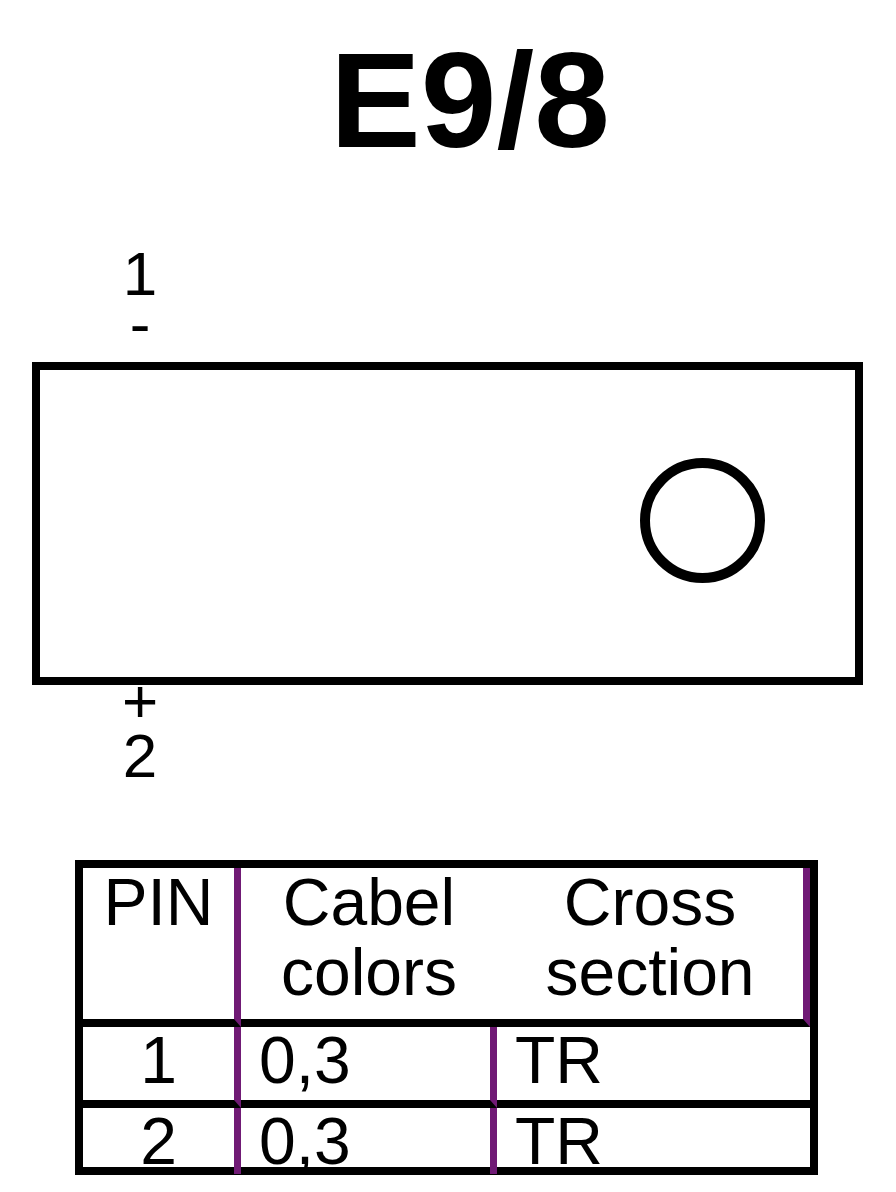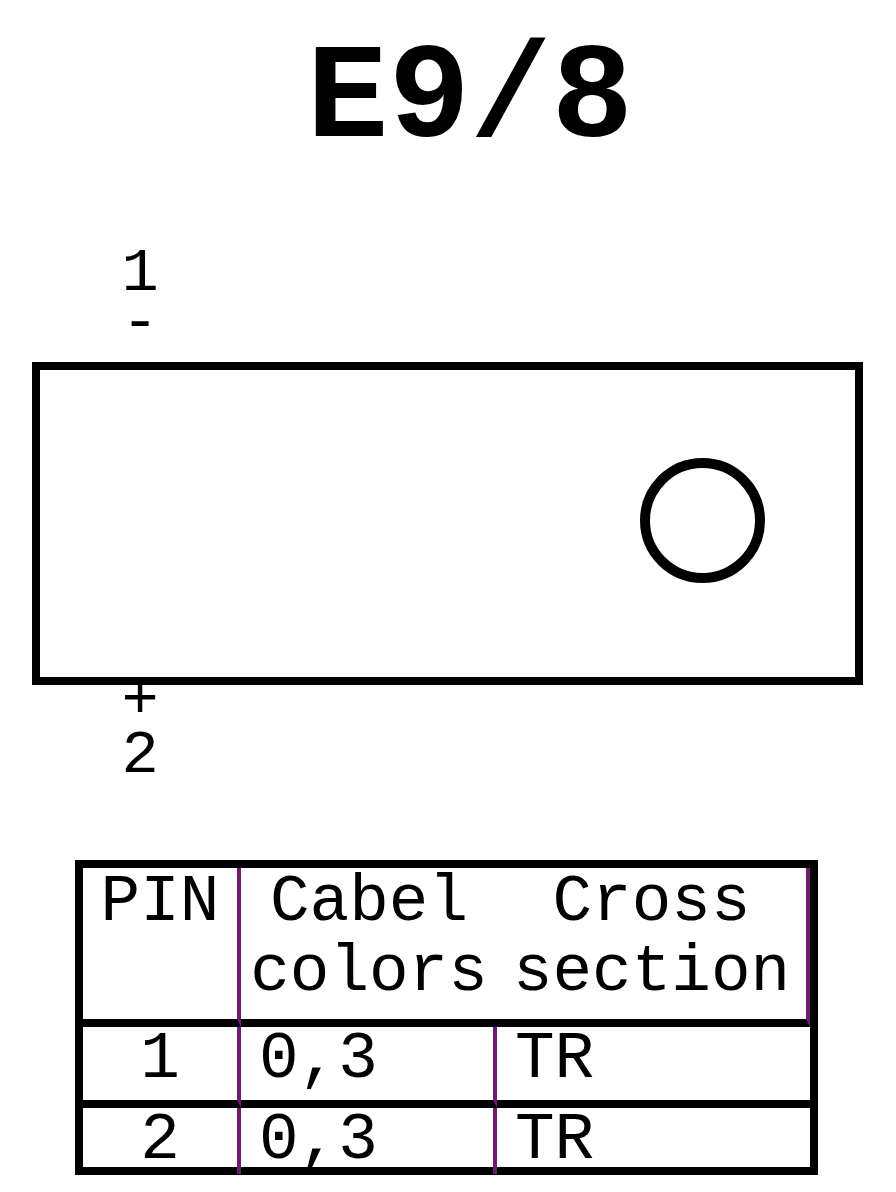--- a/index.html
+++ b/index.html
@@ -6,21 +6,21 @@
     margin: 0;
     padding: 0;
     background: #ffffff;
   }
   #page {
     position: relative;
     width: 896px;
     height: 1192px;
     background: #ffffff;
     overflow: hidden;
-    font-family: Liberation Mono, monospace;
+    font-family: Liberation Sans, sans-serif;
     color: #000000;
   }
   
   .title {
     position: absolute;
     left: 44px;
     top: 32px;
     width: 852px;
     text-align: center;
     font-size: 136px;
@@ -77,21 +77,21 @@
     display: grid;
     grid-template-columns: 158px 256px 1fr;
     grid-template-rows: 159px 81px 1fr;
     background: #ffffff;
     font-size: 66px;
   }
   .pin-table .cell {
     box-sizing: border-box;
     overflow: visible;
   }
-  .pin-table .b-right  { border-right: 4px solid #701a75; }
+  .pin-table .b-right  { border-right: 7px solid #701a75; }
   .pin-table .b-bottom { border-bottom: 8px solid #000000; }
   .pin-table .head {
     text-align: center;
     line-height: 1.06;
     padding-top: 0;
   }
   .pin-table .num {
     text-align: center;
     line-height: 1;
   }

